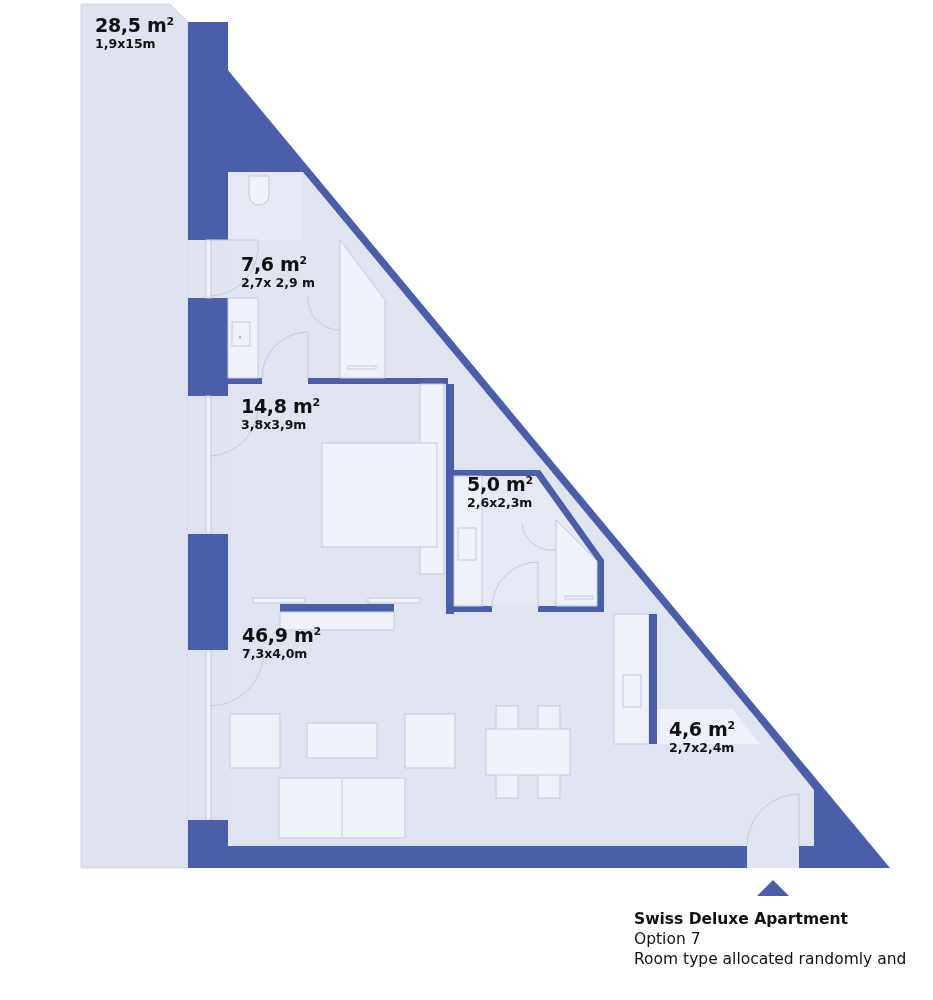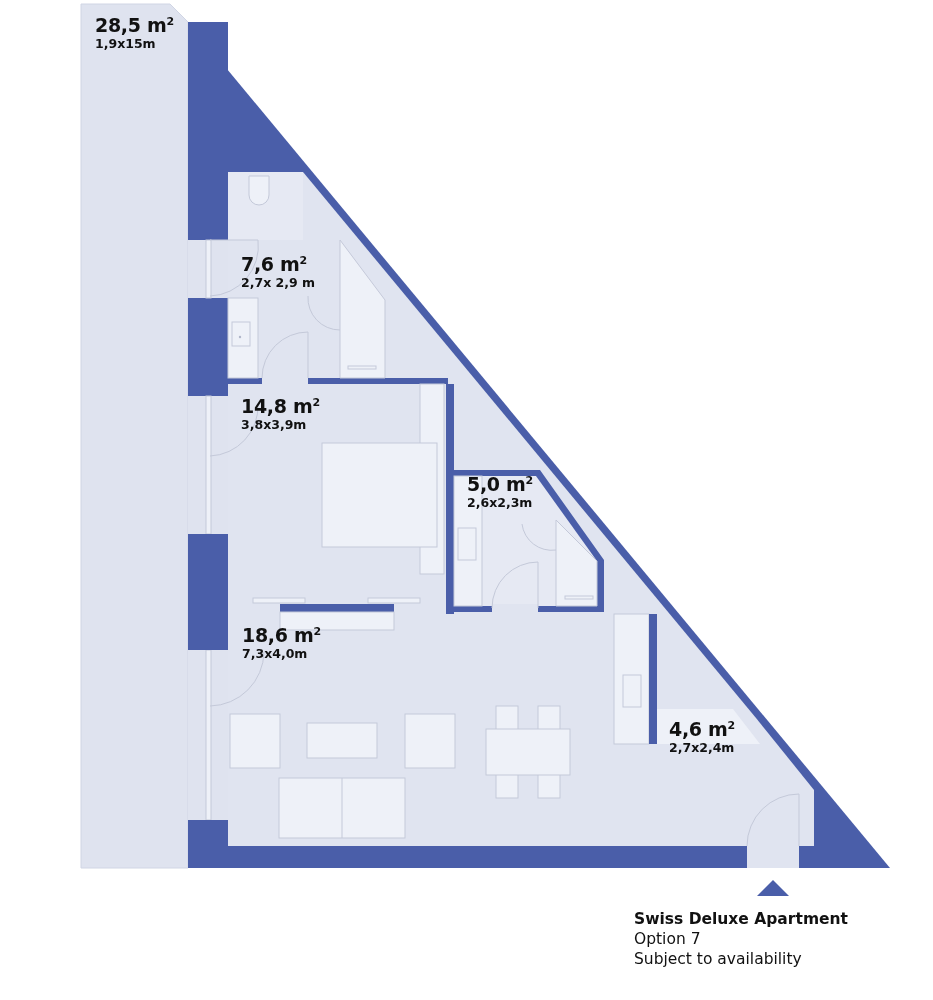--- a/index.html
+++ b/index.html
@@ -103,25 +103,25 @@
 </div>
 <div class="label" style="left:241px; top:397px;">
   <div class="area"><span>14,8 m</span><sup>2</sup></div>
   <div class="dims">3,8x3,9m</div>
 </div>
 <div class="label" style="left:467px; top:475px;">
   <div class="area"><span>5,0 m</span><sup>2</sup></div>
   <div class="dims">2,6x2,3m</div>
 </div>
 <div class="label" style="left:242px; top:626px;">
-  <div class="area"><span>18,6 m</span><sup>2</sup></div>
+  <div class="area"><span>46,9 m</span><sup>2</sup></div>
   <div class="dims">7,3x4,0m</div>
 </div>
 <div class="label" style="left:669px; top:720px;">
   <div class="area"><span>4,6 m</span><sup>2</sup></div>
   <div class="dims">2,7x2,4m</div>
 </div>
 
 <div class="caption">
   <div class="title">Swiss Deluxe Apartment</div>
   <div>Option 7</div>
-  <div>Subject to availability</div>
+  <div>Room type allocated randomly and</div>
 </div>
 
 </body></html>

